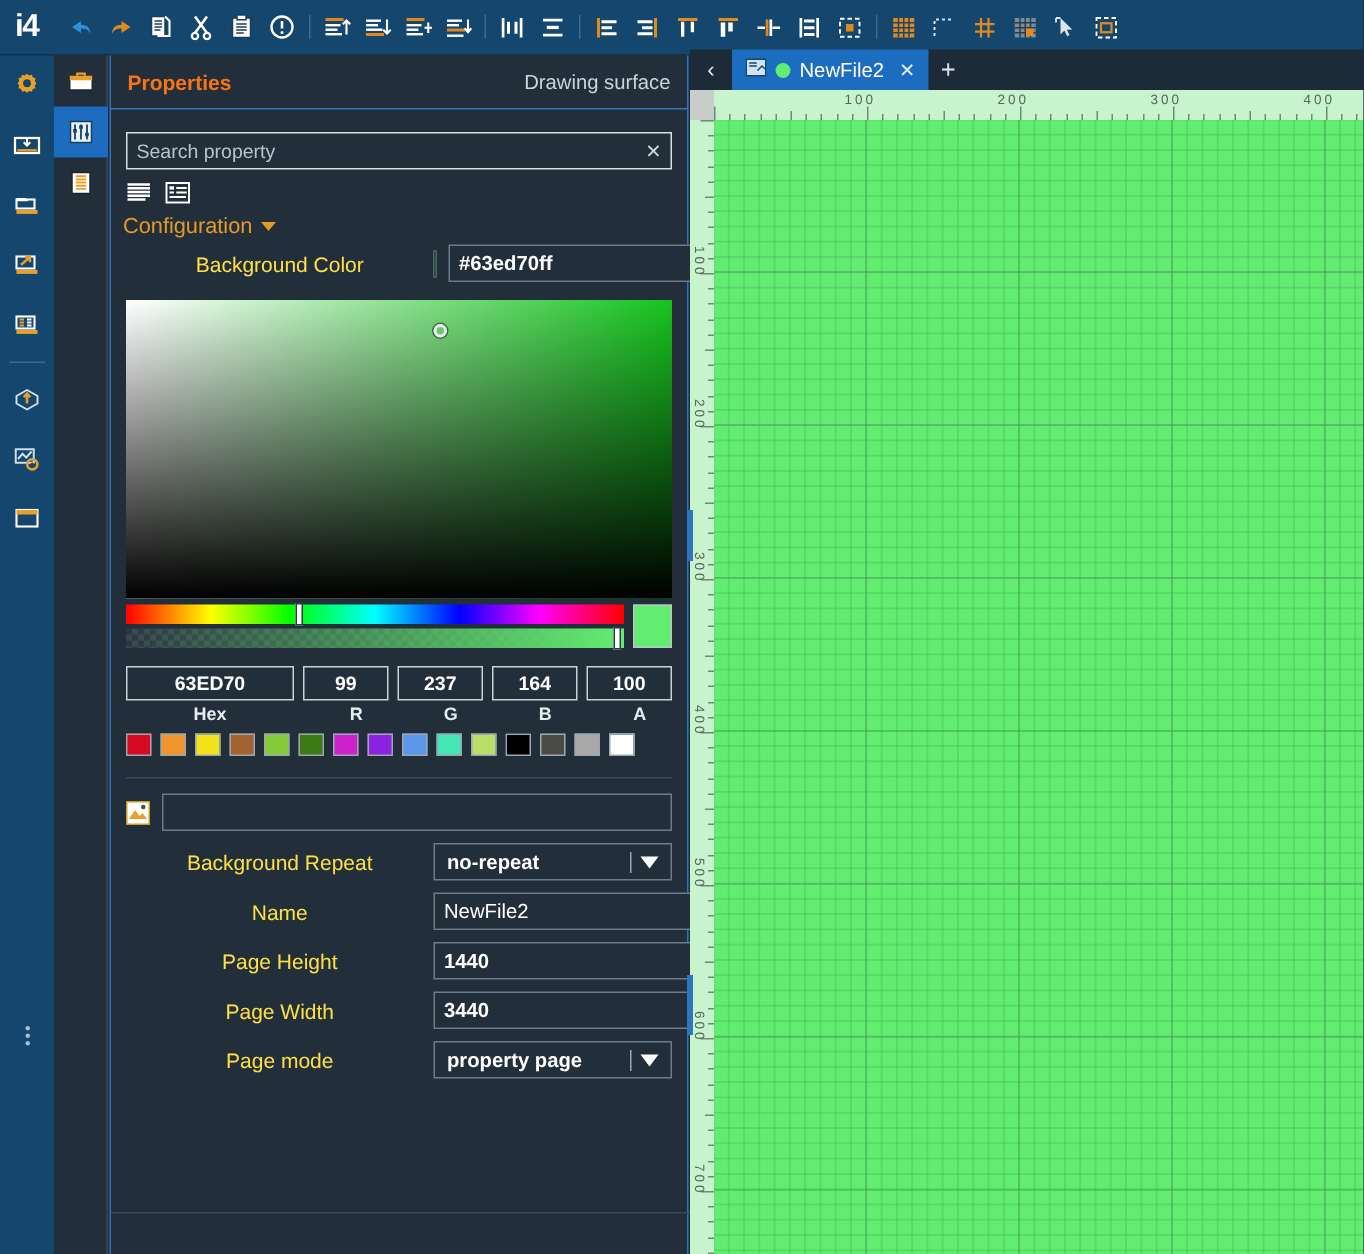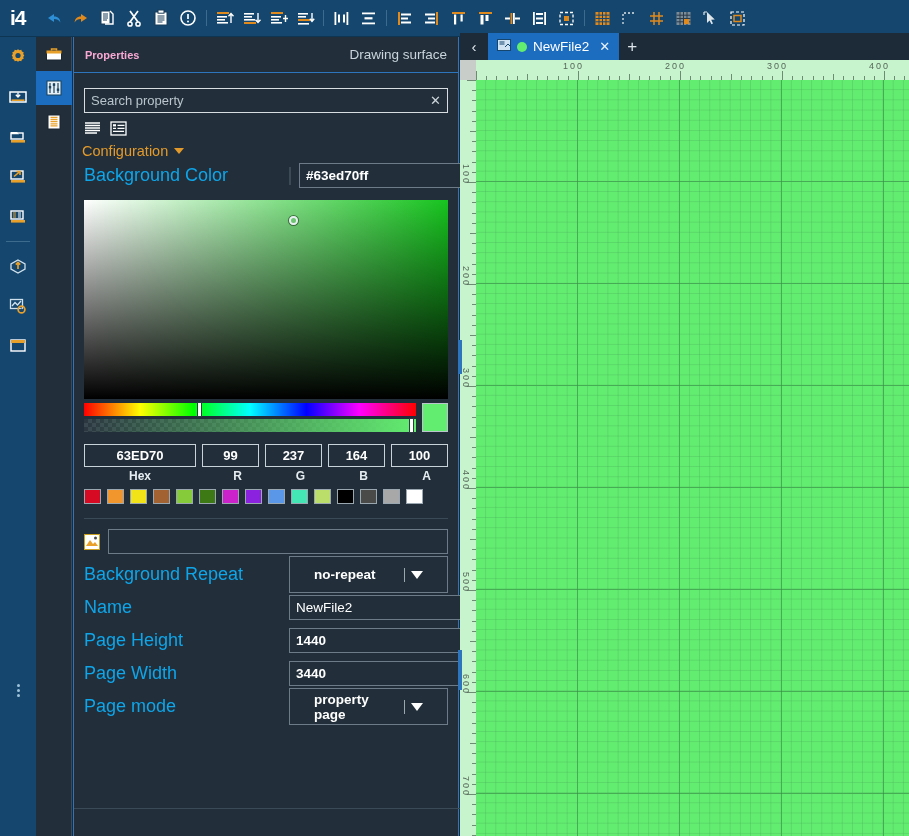--- a/index.html
+++ b/index.html
@@ -62,21 +62,21 @@
   #props{
     position:absolute; left:73px; top:37px; width:386px; height:799px;
     background:#222f3a;
     border-left:1px solid #2d76bd;
     border-right:1px solid #2d76bd;
   }
   #props-head{
     position:relative; height:36px; border-bottom:1px solid #2d76bd;
     display:flex; align-items:center; padding:0 11px; background:#222f3a;
   }
-  #props-title{ font-size:11px; font-weight:bold; color:#f9a8d4; }
+  #props-title{ font-size:14px; font-weight:bold; color:#f97316; }
   #props-sub{ margin-left:auto; font-size:13.5px; color:#c9d4dc; }
   #props-headpad{ height:15px; }
 
   .searchrow{ padding:0 10px; }
   #searchbox{
     position:relative; height:25px; border:1px solid #d7dde1; background:#222f3a;
     display:flex; align-items:center; padding:0 6px;
   }
   #searchbox input{
     background:transparent; border:0; outline:0; color:#c8d2d9; font-size:13px;
@@ -88,33 +88,33 @@
   #viewtoggles{ display:flex; gap:6px; padding:6px 0 0 8px; }
   .vt{ width:20px;height:18px; display:flex;align-items:center;justify-content:center; cursor:pointer;}
 
   #cfg-header{
     color:#e49a2a; font-size:14.5px; padding:6px 0 0 8px; cursor:pointer;
     display:flex; align-items:center; gap:6px;
   }
   .caret{ width:0;height:0;border-left:5px solid transparent;border-right:5px solid transparent;border-top:6px solid #e49a2a; display:inline-block; }
 
   .prow{ display:flex; align-items:center; height:33px; padding:0 10px; }
-  .plabel{ width:205px; color:#0ea5e9; font-size:18px; flex:0 0 auto; }
+  .plabel{ width:205px; color:#fde047; font-size:14px; flex:0 0 auto;text-align:center; }
   .pswatch{
     width:18px;height:18px;background:#63ed70;border:1px solid #3c4a55; margin-right:8px; cursor:pointer;
   }
   .pinput{
     flex:1; height:25px; border:1px solid #6c7b87; background:#222f3a; color:#fff;
     font-size:13.5px; font-weight:bold; padding:0 6px; outline:none;
     font-family:"Liberation Sans",sans-serif;
   }
   .pinput.plain{ font-weight:normal; }
   .pselect{
-    flex:1; height:37px; border:1px solid #6c7b87; background:#222f3a; color:#fff;
-    font-size:13.5px; font-weight:bold; padding:0 24px; display:flex; align-items:center;
+    flex:1; height:25px; border:1px solid #6c7b87; background:#222f3a; color:#fff;
+    font-size:13.5px; font-weight:bold; padding:0 8px; display:flex; align-items:center;
     cursor:pointer; position:relative;
   }
   .pselect .sv{ flex:1; }
   .pselect .sep{ width:1px;height:14px;background:#9aa7b1;margin-right:6px; }
   .pselect .chev{
     width:0;height:0;border-left:6px solid transparent;border-right:6px solid transparent;
     border-top:8px solid #ffffff;
   }
   .pimgicon{ width:16px;height:16px;margin-right:8px; cursor:pointer; }
 

